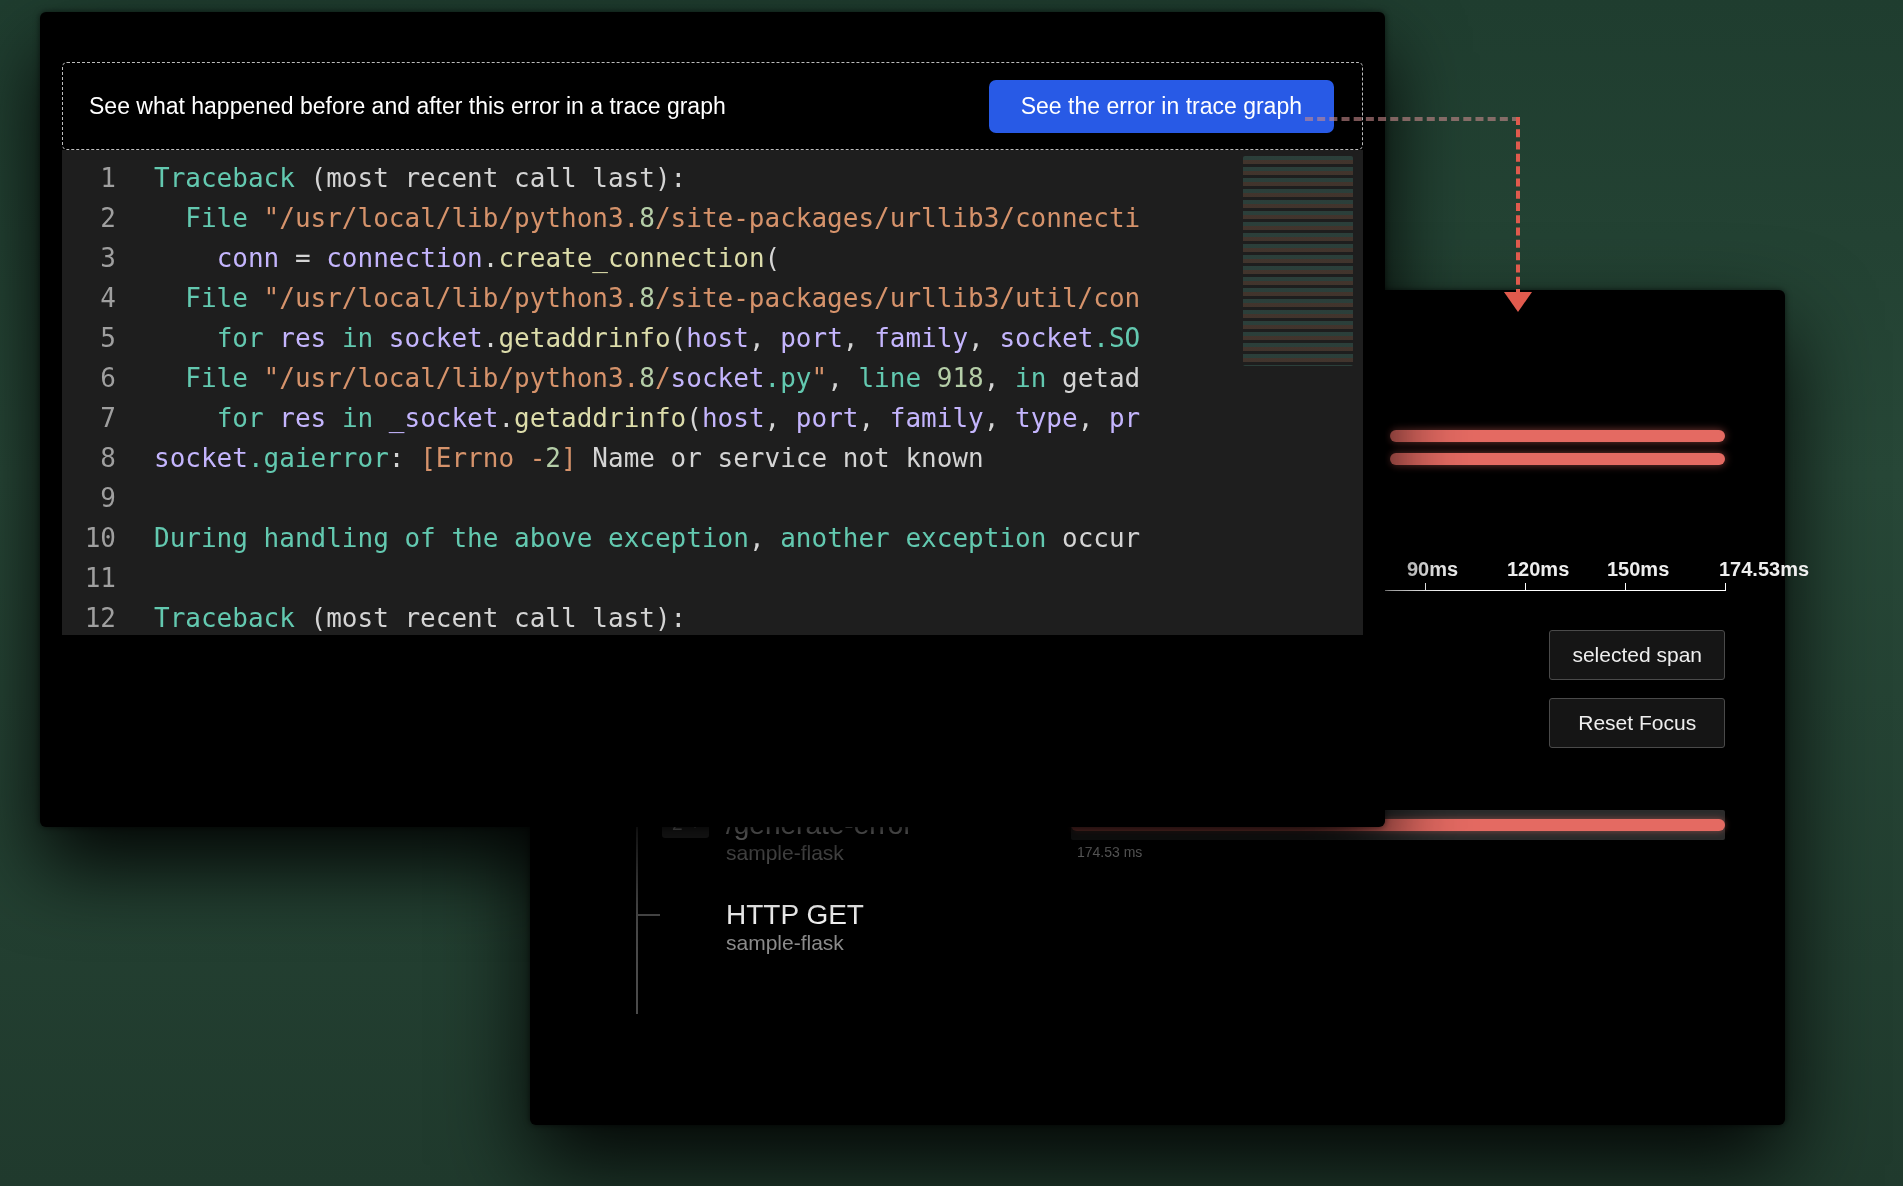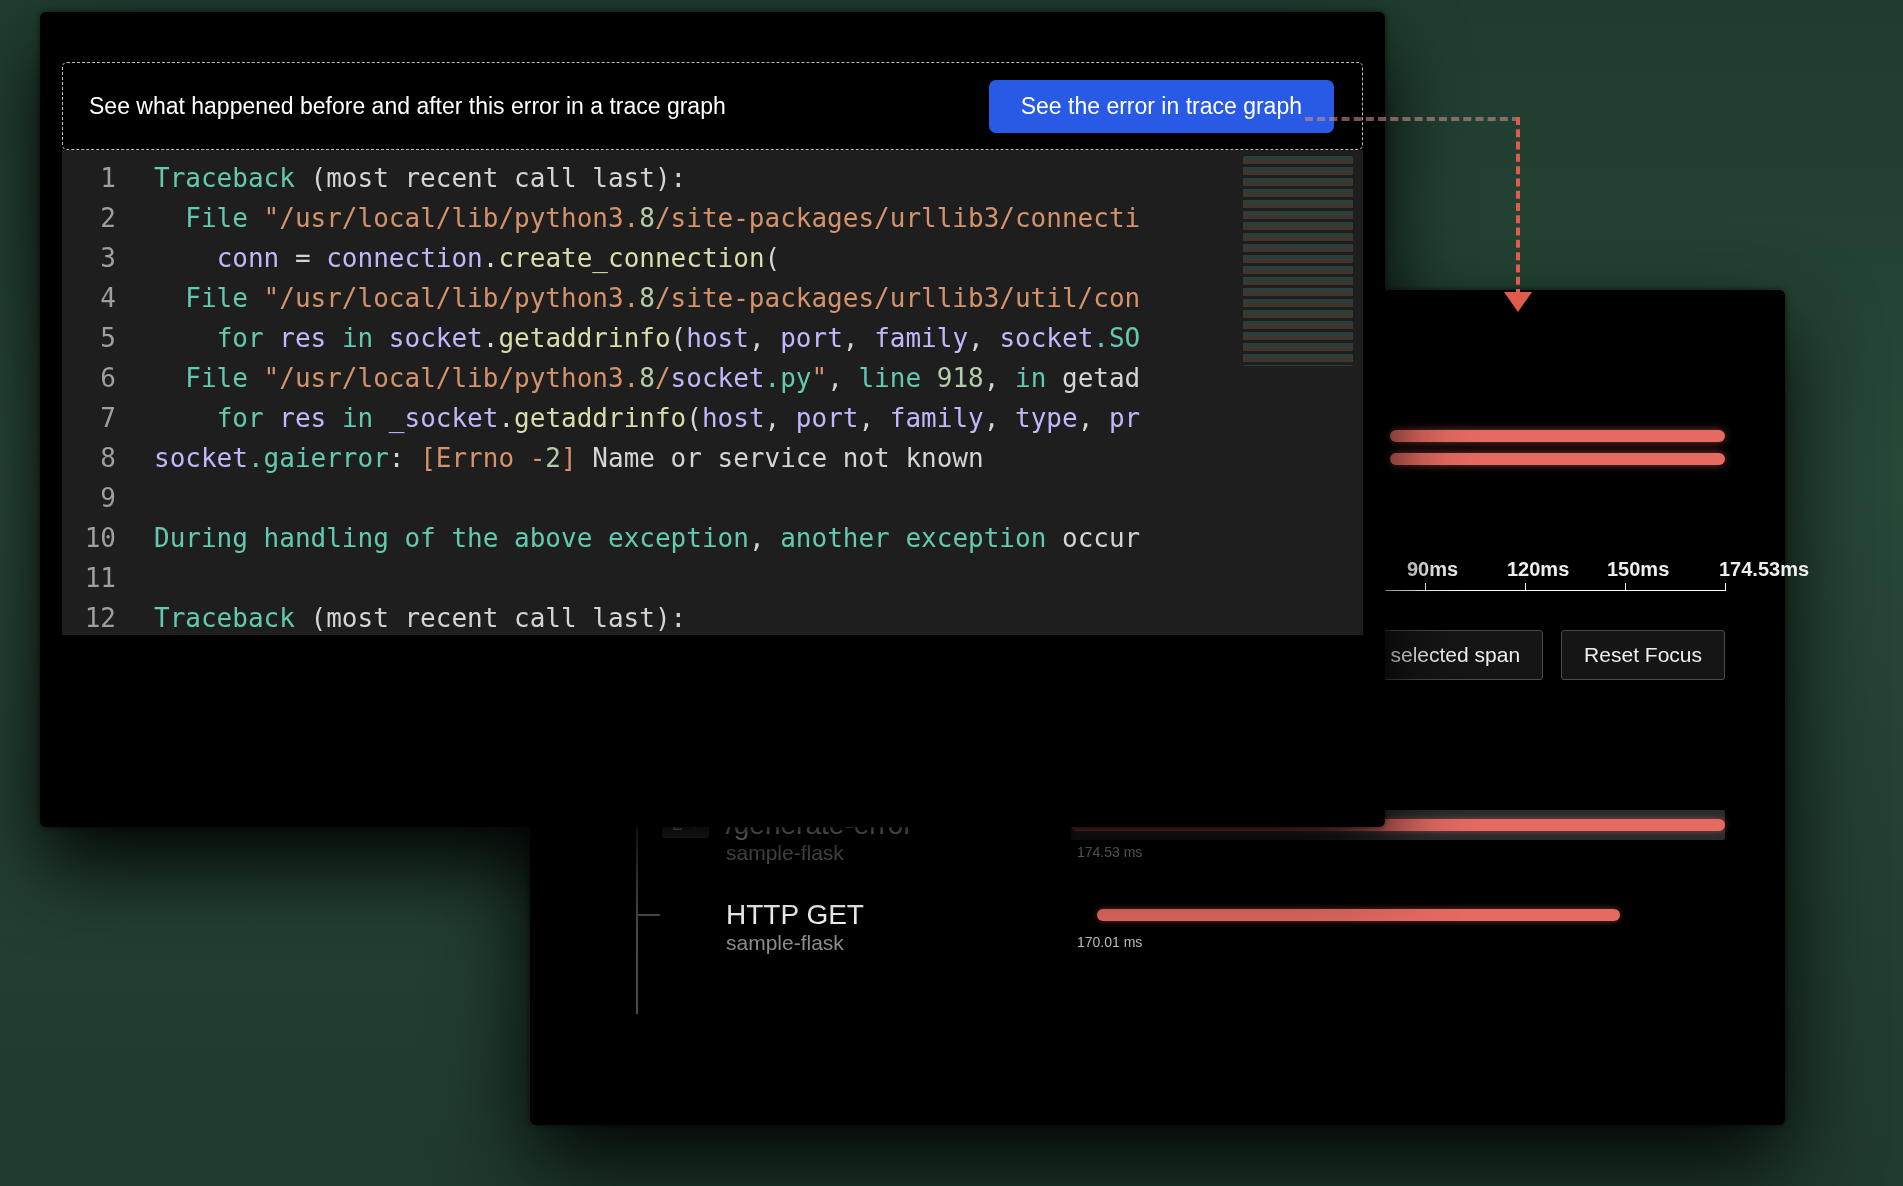--- a/index.html
+++ b/index.html
@@ -179,20 +179,21 @@
   }
   .axis .tick.last span { left: -6px; }
 
   
   .trace-buttons {
     position: absolute;
     right: 60px;
     top: 340px;
     display: flex;
     gap: 18px;
+    flex-direction: column;
   }
   .trace-buttons button {
     background: #151515;
     border: 1.5px solid #4a4a4a;
     color: #eee;
     font-size: 21px;
     font-weight: 400;
     padding: 12px 22px;
     border-radius: 3px;
     cursor: pointer;
@@ -413,22 +414,18 @@
         </div>
         <div class="span-row">
           <div class="tree">
             <div class="vline"></div>
             <div class="hline"></div>
           </div>
           <div class="span-text">
             <div class="span-route">HTTP GET</div>
             <div class="span-service">sample-flask</div>
           </div>
-          <div class="span-bar-area">
-            <div class="span-bar-fill" style="left: 4%; width: 80%;"></div>
-            <div class="span-ms">170.01 ms</div>
-          </div>
         </div>
       </div>
 
   </div>
 
 </div>
 
 </body></html>

